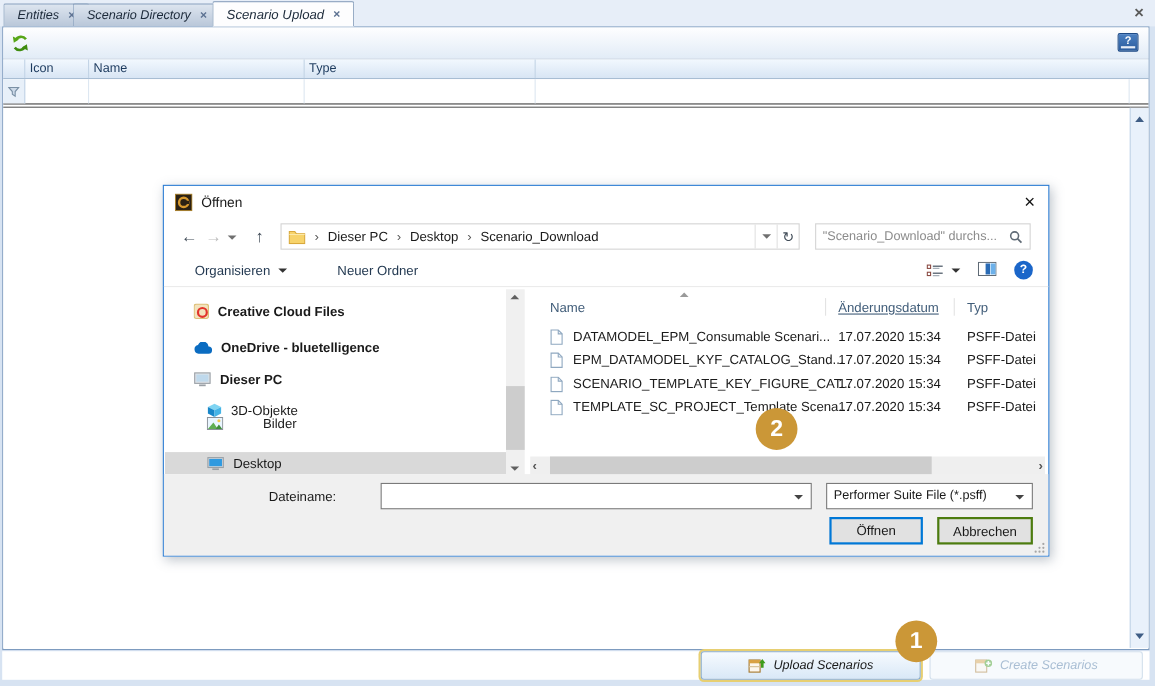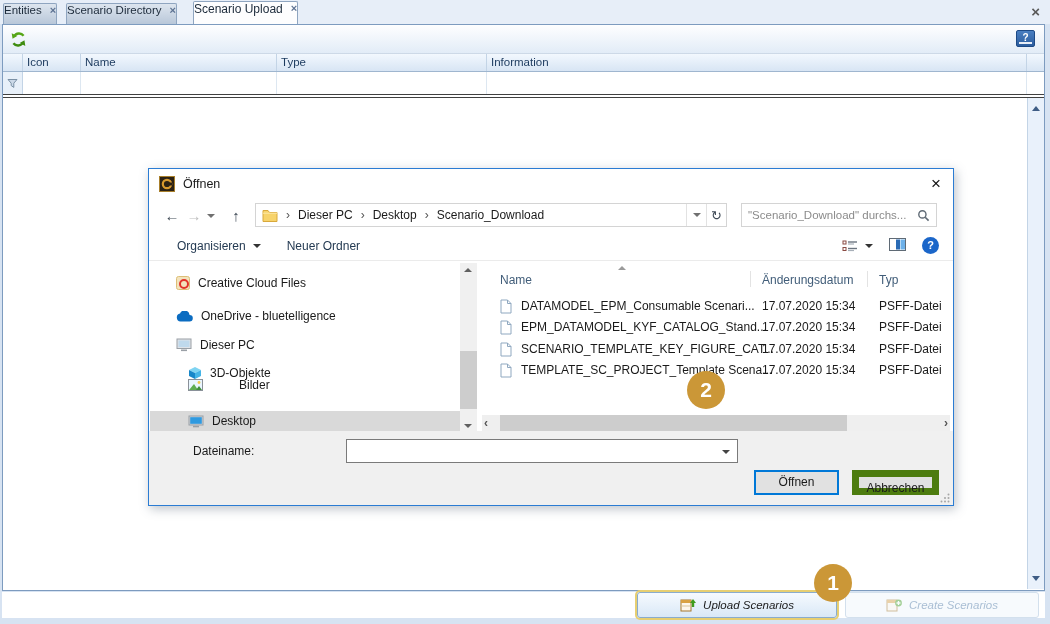--- a/index.html
+++ b/index.html
@@ -2,23 +2,23 @@
 <html><head>
 <meta charset="utf-8">
 <style>
   * { box-sizing: border-box; margin: 0; padding: 0; }
   html,body { width:1050px; height:624px; overflow:hidden; }
   body { font-family:"Liberation Sans", sans-serif; background:#d7e3f2; position:relative; }
 
   
   .stage { position:absolute; inset:0; }
   .tabbar { position:absolute; left:0; top:0; width:1050px; height:24px; background:#e7eef8; }
-  .tab { position:absolute; top:3px; height:21px; display:flex; gap:8px;
-         padding:0 0; background:linear-gradient(#dde5ef,#b9c7d9); border:1px solid #8fa5c0; border-bottom:none;
-         border-radius:2px 2px 0 0; font-size:11.5px; color:#1c2a3a; cursor:default; }
+  .tab { position:absolute; top:3px; height:21px; display:flex; align-items:center; gap:8px;
+         padding:0 12px; background:linear-gradient(#dde5ef,#b9c7d9); border:1px solid #8fa5c0; border-bottom:none;
+         border-radius:2px 2px 0 0; font-size:11.5px; color:#1c2a3a; cursor:default;font-style:italic; }
   .tab.active { background:#fdfdfe; top:1px; height:23px; z-index:5; font-size:12px; }
   .tab-x { color:#5d7292; font-weight:700; font-size:11px; }
   .pane-close { position:absolute; right:10px; top:4px; color:#5a5a5a; font-size:15px; font-weight:700; line-height:15px; }
 
   .panel { position:absolute; left:2px; top:24px; width:1043px; height:567px; background:#fff; border:1px solid #7d9bbf; }
   .toolbar { position:relative; height:29px; background:linear-gradient(#fefeff,#e2ecf7); border-bottom:1px solid #cdd9e7; }
   .refresh-btn { position:absolute; left:7px; top:6px; width:18px; height:18px; }
   .help-btn { position:absolute; right:9px; top:5px; width:19px; height:17px; background:linear-gradient(#4a7fc1,#2c5d9e);
               border:1px solid #1d4a86; border-radius:2px; color:#fff; font-size:10px; font-weight:700; text-align:center; line-height:13px; }
   .help-btn::after { content:""; position:absolute; left:2px; right:2px; bottom:2px; height:2px; background:#e8eef7; }
@@ -59,56 +59,56 @@
   .addressbar { margin-left:8px; width:472px; height:24px; border:1px solid #d4d4d4; background:#fff; display:flex; align-items:center; padding-left:6px; }
   .crumb { font-size:12px; color:#1a1a1a; }
   .crumb-sep { color:#555; padding:0 8px; font-size:12px; }
   .addr-ctl { margin-left:auto; display:flex; height:100%; }
   .addr-ctl > div { width:20px; border-left:1px solid #e2e2e2; display:flex; align-items:center; justify-content:center; color:#3f4a56; font-size:13px; }
   .searchbox { margin-left:14px; width:196px; height:24px; border:1px solid #d4d4d4; display:flex; align-items:center; padding:0 6px;
                color:#8b8b8b; font-size:11.5px; white-space:nowrap; overflow:hidden; }
   .searchbox svg { margin-left:auto; flex:none; }
   .dlg-cmd { display:flex; align-items:center; height:30px; padding-left:28px; border-bottom:1px solid #ebebeb; color:#243a52; }
   .cmd-item { display:flex; align-items:center; gap:7px; }
-  .cmd-nf { margin-left:26px; }
+  .cmd-nf { margin-left:46px; }
   .cmd-right { margin-left:auto; margin-right:14px; display:flex; align-items:center; gap:16px; }
   .dlg-body { position:absolute; left:1px; right:1px; top:94px; height:170px; }
   .side-row { position:absolute; left:0; width:310px; height:20px; display:flex; align-items:center; gap:8px; font-size:12px; }
-  .side-row.lvl1 { padding-left:26px; } .side-row.lvl2 { padding-left:38px; }
+  .side-row.lvl1 { padding-left:26px;font-weight:bold; } .side-row.lvl2 { padding-left:38px; }
   .side-row.selected { background:#d9d9d9; }
   .side-scroll { position:absolute; left:310px; top:0; width:17px; height:170px; background:#f0f0f0; }
   .ss-thumb { position:absolute; left:0; top:88px; width:17px; height:58px; background:#cdcdcd; }
   .ss-up { position:absolute; top:5px; left:4px; border-bottom-color:#606060; }
   .ss-dn { position:absolute; bottom:5px; left:4px; border-top-color:#606060; }
   .files { position:absolute; left:330px; right:0; top:0; bottom:0; }
   .fhead { position:absolute; left:0; right:0; top:2px; height:26px; font-size:12px; color:#415d79; }
-  .fh-name { position:absolute; left:20px; top:8px; } .fh-date { position:absolute; left:282px; top:8px; } .fh-type { position:absolute; left:399px; top:8px; }
+  .fh-name { position:absolute; left:20px; top:8px; } .fh-date { position:absolute; left:282px; top:8px;text-decoration:underline; } .fh-type { position:absolute; left:399px; top:8px; }
   .fh-sep1 { position:absolute; left:270px; top:6px; height:16px; border-left:1px solid #e3e3e3; }
   .fh-sep2 { position:absolute; left:387px; top:6px; height:16px; border-left:1px solid #e3e3e3; }
   .fh-caret { position:absolute; left:138px; top:1px; border-bottom-color:#9a9a9a; }
   .frow { position:absolute; left:0; right:8px; height:21px; }
   .frow .ficon { position:absolute; left:20px; top:3px; }
   .fr-name { position:absolute; left:41px; top:3px; font-size:12px; white-space:nowrap; }
   .fr-date { position:absolute; left:282px; top:3px; font-size:12px; }
   .fr-type { position:absolute; left:399px; top:3px; font-size:12px; }
   .hscroll { position:absolute; left:2px; right:2px; bottom:1px; height:17px; background:#efefef; color:#555; }
   .hs-left  { position:absolute; left:2px; top:1px; font-size:12px; font-weight:700; }
   .hs-right { position:absolute; right:2px; top:1px; font-size:12px; font-weight:700; }
   .hs-thumb { position:absolute; left:18px; top:0; width:347px; height:17px; background:#cdcdcd; }
   .dlg-footer { position:absolute; left:0; right:0; bottom:0; height:74px; background:#f0f0f0; }
-  .fn-label { position:absolute; left:44px; top:13px; width:132px; text-align:left; font-size:12px; }
+  .fn-label { position:absolute; left:60px; top:13px; width:132px; text-align:center; font-size:12px; }
   .fn-field { position:absolute; left:197px; top:8px; width:392px; height:24px; background:#fff; border:1px solid #7a7a7a; }
   .fn-field input { position:absolute; inset:1px 22px 1px 4px; border:none; outline:none; font:12px "Liberation Sans",sans-serif; }
   .fn-chev { position:absolute; right:7px; top:10px; border-top-color:#444; }
   .ft-select { position:absolute; left:602px; top:8px; width:188px; height:24px; background:#fff; border:1px solid #7a7a7a;
                font-size:11.5px; line-height:22px; padding-left:6px; }
   .ft-chev { position:absolute; right:7px; top:10px; border-top-color:#444; }
   .btn-open { position:absolute; left:605px; top:39px; width:85px; height:25px; background:#e1e1e1; border:2px solid #0078d7;
               font-size:12px; text-align:center; line-height:21px; }
-  .btn-cancel { position:absolute; left:703px; top:39px; width:87px; height:25px; background:#e1e1e1; border:7px solid #4d7c0f;
+  .btn-cancel { position:absolute; left:703px; top:39px; width:87px; height:25px; background:#e1e1e1; border:2px solid #4d7c0f;
                 font-size:12px; text-align:center; line-height:23px; }
   .grip { position:absolute; right:3px; bottom:2px; }
 
   
   .badge { position:absolute; width:38px; height:38px; border-radius:50%; background:#cb9737; color:#fff;
            font-size:21px; font-weight:700; display:flex; align-items:center; justify-content:center; z-index:40; }
   #badge1 { left:814px; top:564px; } #badge2 { left:687px; top:371px; }
 </style>
 </head>
 <body>
@@ -142,21 +142,20 @@
         </svg>
       </div>
       <div class="help-btn">?</div>
     </div>
 
     <div class="gridhead">
       <div class="c0"></div>
       <div class="c1">Icon</div>
       <div class="c2">Name</div>
       <div class="c3">Type</div>
-      <div class="c4">Information</div>
       <div class="cg"></div>
     </div>
     <div class="filterrow">
       <div class="f0">
         <svg width="11" height="11" viewBox="0 0 11 11">
             <path d="M1 1.5h9L6.8 5.2v4.2L4.2 7.6V5.2Z" fill="#ccd9e8" stroke="#7a90a5" stroke-width="1"></path>
           </svg>
       </div>
       <div class="f1"></div>
       <div class="f2"></div>
@@ -383,20 +382,24 @@
         </div>
       </div>
     </div>
 
     <div class="dlg-footer">
       <span class="fn-label">Dateiname:</span>
       <div class="fn-field">
         <input value="" style="">
         <span class="tri-d fn-chev"></span>
       </div>
+      <div class="ft-select">
+        <span>Performer Suite File (*.psff)</span>
+        <span class="tri-d ft-chev"></span>
+      </div>
       <div class="btn-open">Öffnen</div>
       <div class="btn-cancel">Abbrechen</div>
       <svg class="grip" width="10" height="10" viewBox="0 0 10 10">
         <circle cx="8.5" cy="1.5" r="1" fill="#a6a6a6"></circle>
           <circle cx="8.5" cy="5" r="1" fill="#a6a6a6"></circle>
           <circle cx="8.5" cy="8.5" r="1" fill="#a6a6a6"></circle>
         <circle cx="5" cy="5" r="1" fill="#a6a6a6"></circle>
           <circle cx="5" cy="8.5" r="1" fill="#a6a6a6"></circle>
           <circle cx="1.5" cy="8.5" r="1" fill="#a6a6a6"></circle>
       </svg>

